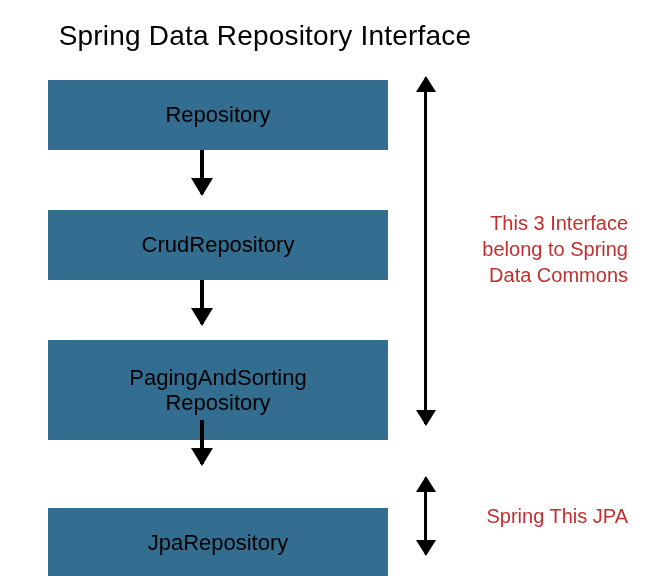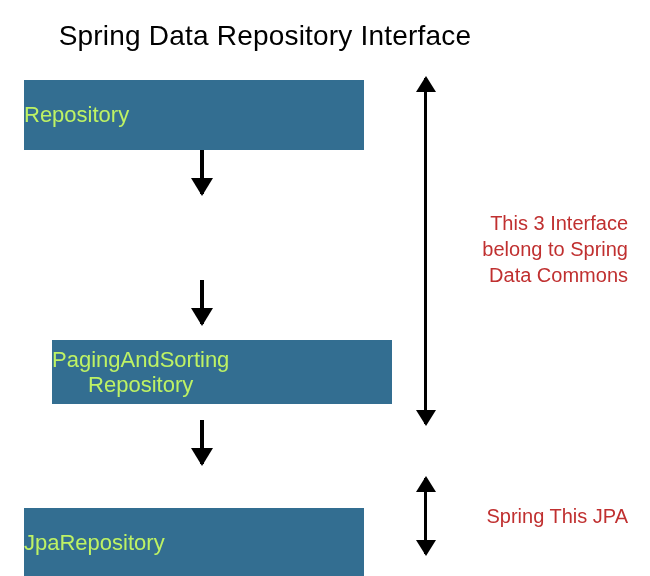--- a/index.html
+++ b/index.html
@@ -22,37 +22,37 @@
     left: 0;
     width: 530px;
     text-align: center;
     font-size: 28px;
     font-weight: 400;
     color: #000;
     letter-spacing: 0.2px;
   }
   .box {
     position: absolute;
-    left: 24px;
+    left: 48px;
     width: 340px;
     height: 70px;
     background: #336e91;
-    color: #bef264;
+    color: #000000;
     display: flex;
     align-items: center;
-    justify-content: flex-start;
+    justify-content: center;
     text-align: center;
     font-size: 22px;
     line-height: 1.15;
     font-weight: 400;
   }
   .box.multi { font-size: 22px; }
   #box1 { top: 80px; }
   #box2 { top: 210px; }
-  #box3 { top: 340px; height: 64px; margin-left: 28px; }
+  #box3 { top: 340px; height: 100px; }
   #box4 { top: 480px; margin-top: 28px; }
 
   
   .v-arrow {
     position: absolute;
     left: 200px; 
     width: 4px;
     background: #000;
   }
   .v-arrow::after {
@@ -113,20 +113,23 @@
 <div class="canvas">
 
   <div class="title">Spring Data Repository Interface</div>
 
   <div id="box1" class="box">
     <span>Repository</span>
   </div>
 
   <div id="arr1" class="v-arrow"></div>
 
+  <div id="box2" class="box">
+    <span>CrudRepository</span>
+  </div>
 
   <div id="arr2" class="v-arrow"></div>
 
   <div id="box3" class="box multi">
     <span style="white-space:pre-line;">PagingAndSorting
 Repository</span>
   </div>
 
   <div id="arr3" class="v-arrow"></div>
 

